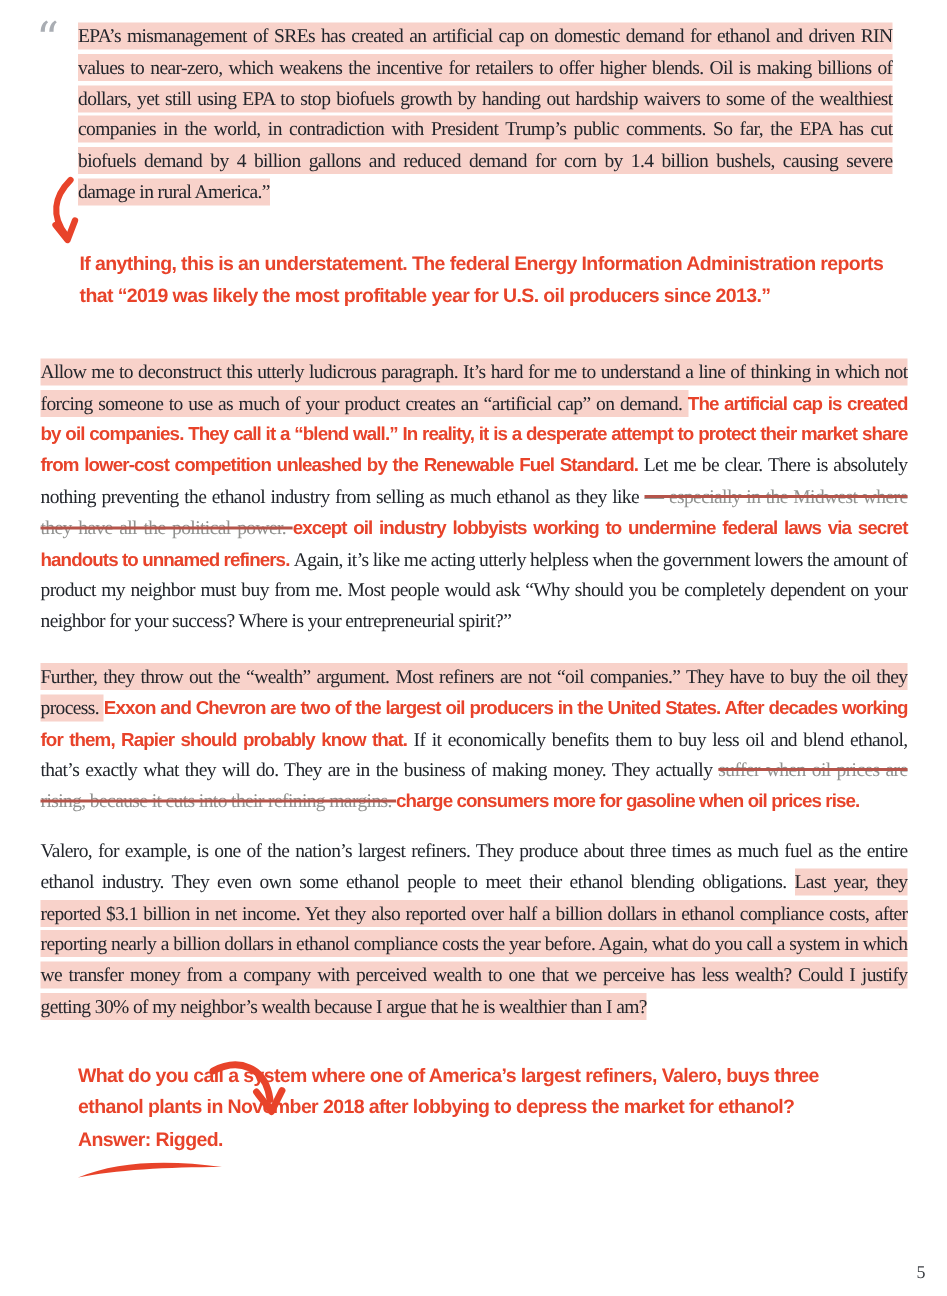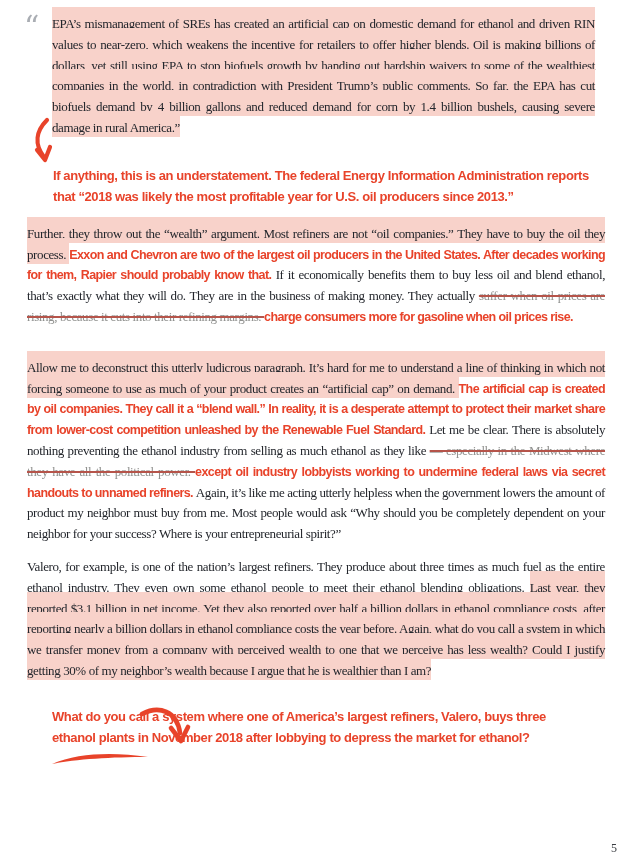--- a/index.html
+++ b/index.html
@@ -25,21 +25,21 @@
     color:#a9adb3;
     user-select:none;
   }
   .quote-text{
     flex:1;
     font-size:13px;
     letter-spacing:-0.4px;
     line-height:20.8px;
     text-align:justify;
   }
-  .hl{ background:#f8d2ca; padding:9px 0 2px; }
+  .hl{ background:#f8d2ca; padding:1px 0 2px; }
   
   .marker{
     font-family:"Liberation Sans", sans-serif;
     font-weight:700;
     color:#e8432a;
   }
   .note-top{
     margin:26px 38px 0 53px;
     font-size:13px;
     letter-spacing:-0.4px;
@@ -97,51 +97,52 @@
     <div class="quote-text">
       <span class="hl">EPA’s mismanagement of SREs has created an artificial cap on domestic demand for ethanol and driven RIN values to near-zero, which weakens the incentive for retailers to offer higher blends. Oil is making billions of dollars, yet still using EPA to stop biofuels growth by handing out hardship waivers to some of the wealthiest companies in the world, in contradiction with President Trump’s public comments. So far, the EPA has cut biofuels demand by 4 billion gallons and reduced demand for corn by 1.4 billion bushels, causing severe damage in rural America.”</span>
     </div>
   </div>
 
   <svg class="arrow1" width="30" height="50" viewBox="0 0 30 50">
     <path d="M15,3 C4,14 2,27 12,40" fill="none" stroke="#e8432a" stroke-width="4.2" stroke-linecap="round"></path>
     <path d="M5,33 L13,43 L18,30" fill="none" stroke="#e8432a" stroke-width="4.2" stroke-linecap="round" stroke-linejoin="round"></path>
   </svg>
 
-  <div class="note-top marker">If anything, this is an understatement. The federal Energy Information Administration reports that “2018 was likely the most profitable year for U.S. oil producers since 2013.”</div>
-
-  <p class="para p3">
-    <span class="hl">Further, they throw out the “wealth” argument. Most refiners are not “oil companies.” They have to buy the oil they process. </span>
-    <span class="red-inline">Exxon and Chevron are two of the largest oil producers in the United States. After decades working for them, Rapier should probably know that. </span>
-    <span>If it economically benefits them to buy less oil and blend ethanol, that’s exactly what they will do. They are in the business of making money. They actually </span>
-    <span class="strike">suffer when oil prices are rising, because it cuts into their refining margins. </span>
-    <span class="red-inline">charge consumers more for gasoline when oil prices rise.</span>
-  </p>
+  <div class="note-top marker">If anything, this is an understatement. The federal Energy Information Administration reports that “2019 was likely the most profitable year for U.S. oil producers since 2013.”</div>
 
   <p class="para p2">
     <span class="hl">Allow me to deconstruct this utterly ludicrous paragraph. It’s hard for me to understand a line of thinking in which not forcing someone to use as much of your product creates an “artificial cap” on demand. </span>
     <span class="red-inline">The artificial cap is created by oil companies. They call it a “blend wall.” In reality, it is a desperate attempt to protect their market share from lower-cost competition unleashed by the Renewable Fuel Standard. </span>
     <span>Let me be clear. There is absolutely nothing preventing the ethanol industry from selling as much ethanol as they like </span>
     <span class="strike">— especially in the Midwest where they have all the political power. </span>
     <span class="red-inline">except oil industry lobbyists working to undermine federal laws via secret handouts to unnamed refiners. </span>
     <span>Again, it’s like me acting utterly helpless when the government lowers the amount of product my neighbor must buy from me. Most people would ask “Why should you be completely dependent on your neighbor for your success? Where is your entrepreneurial spirit?”</span>
+  </p>
+
+  <p class="para p3">
+    <span class="hl">Further, they throw out the “wealth” argument. Most refiners are not “oil companies.” They have to buy the oil they process. </span>
+    <span class="red-inline">Exxon and Chevron are two of the largest oil producers in the United States. After decades working for them, Rapier should probably know that. </span>
+    <span>If it economically benefits them to buy less oil and blend ethanol, that’s exactly what they will do. They are in the business of making money. They actually </span>
+    <span class="strike">suffer when oil prices are rising, because it cuts into their refining margins. </span>
+    <span class="red-inline">charge consumers more for gasoline when oil prices rise.</span>
   </p>
 
   <p class="para p4">
     <span>Valero, for example, is one of the nation’s largest refiners. They produce about three times as much fuel as the entire ethanol industry. They even own some ethanol people to meet their ethanol blending obligations. </span>
     <span class="hl">Last year, they reported $3.1 billion in net income. Yet they also reported over half a billion dollars in ethanol compliance costs, after reporting nearly a billion dollars in ethanol compliance costs the year before. Again, what do you call a system in which we transfer money from a company with perceived wealth to one that we perceive has less wealth? Could I justify getting 30% of my neighbor’s wealth because I argue that he is wealthier than I am?</span>
   </p>
 
   <svg class="arrow2" width="56" height="52" viewBox="0 0 56 52">
     <path d="M3,11 C20,2 38,8 41,30" fill="none" stroke="#e8432a" stroke-width="4.6" stroke-linecap="round"></path>
     <path d="M32,25 L42,38 L49,24" fill="none" stroke="#e8432a" stroke-width="4.6" stroke-linecap="round" stroke-linejoin="round"></path>
   </svg>
 
   <div class="note-bottom marker">
     <span>What do you call a system where one of America’s largest refiners, Valero, buys three ethanol plants in November 2018 after lobbying to depress the market for ethanol?</span>
+    <span class="answer">Answer: Rigged.</span>
     <svg class="swoosh" width="100" height="15" viewBox="0 0 100 15">
       <path d="M2,13 C28,2 62,1 98,6 C62,6 26,8 2,13 Z" fill="#e8432a"></path>
     </svg>
   </div>
 
   <div class="page-number">5</div>
 
 </div>
 
 </body></html>

